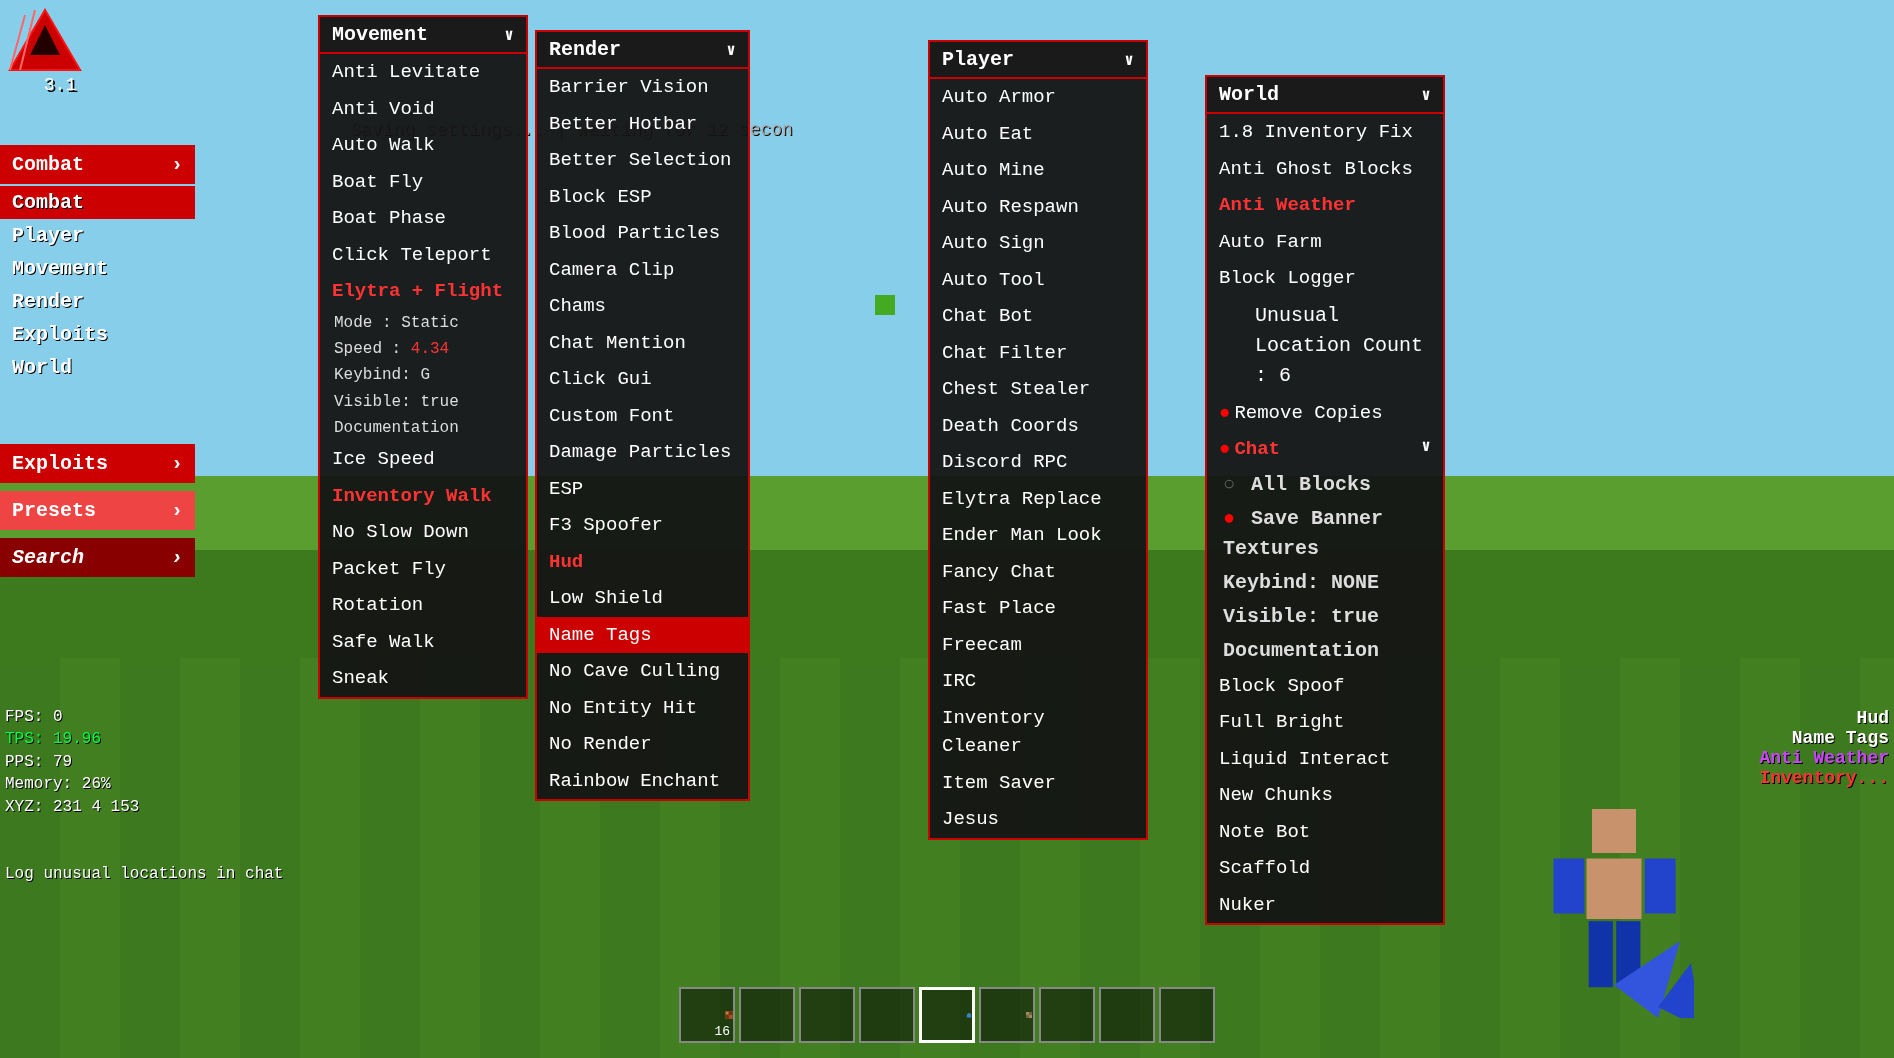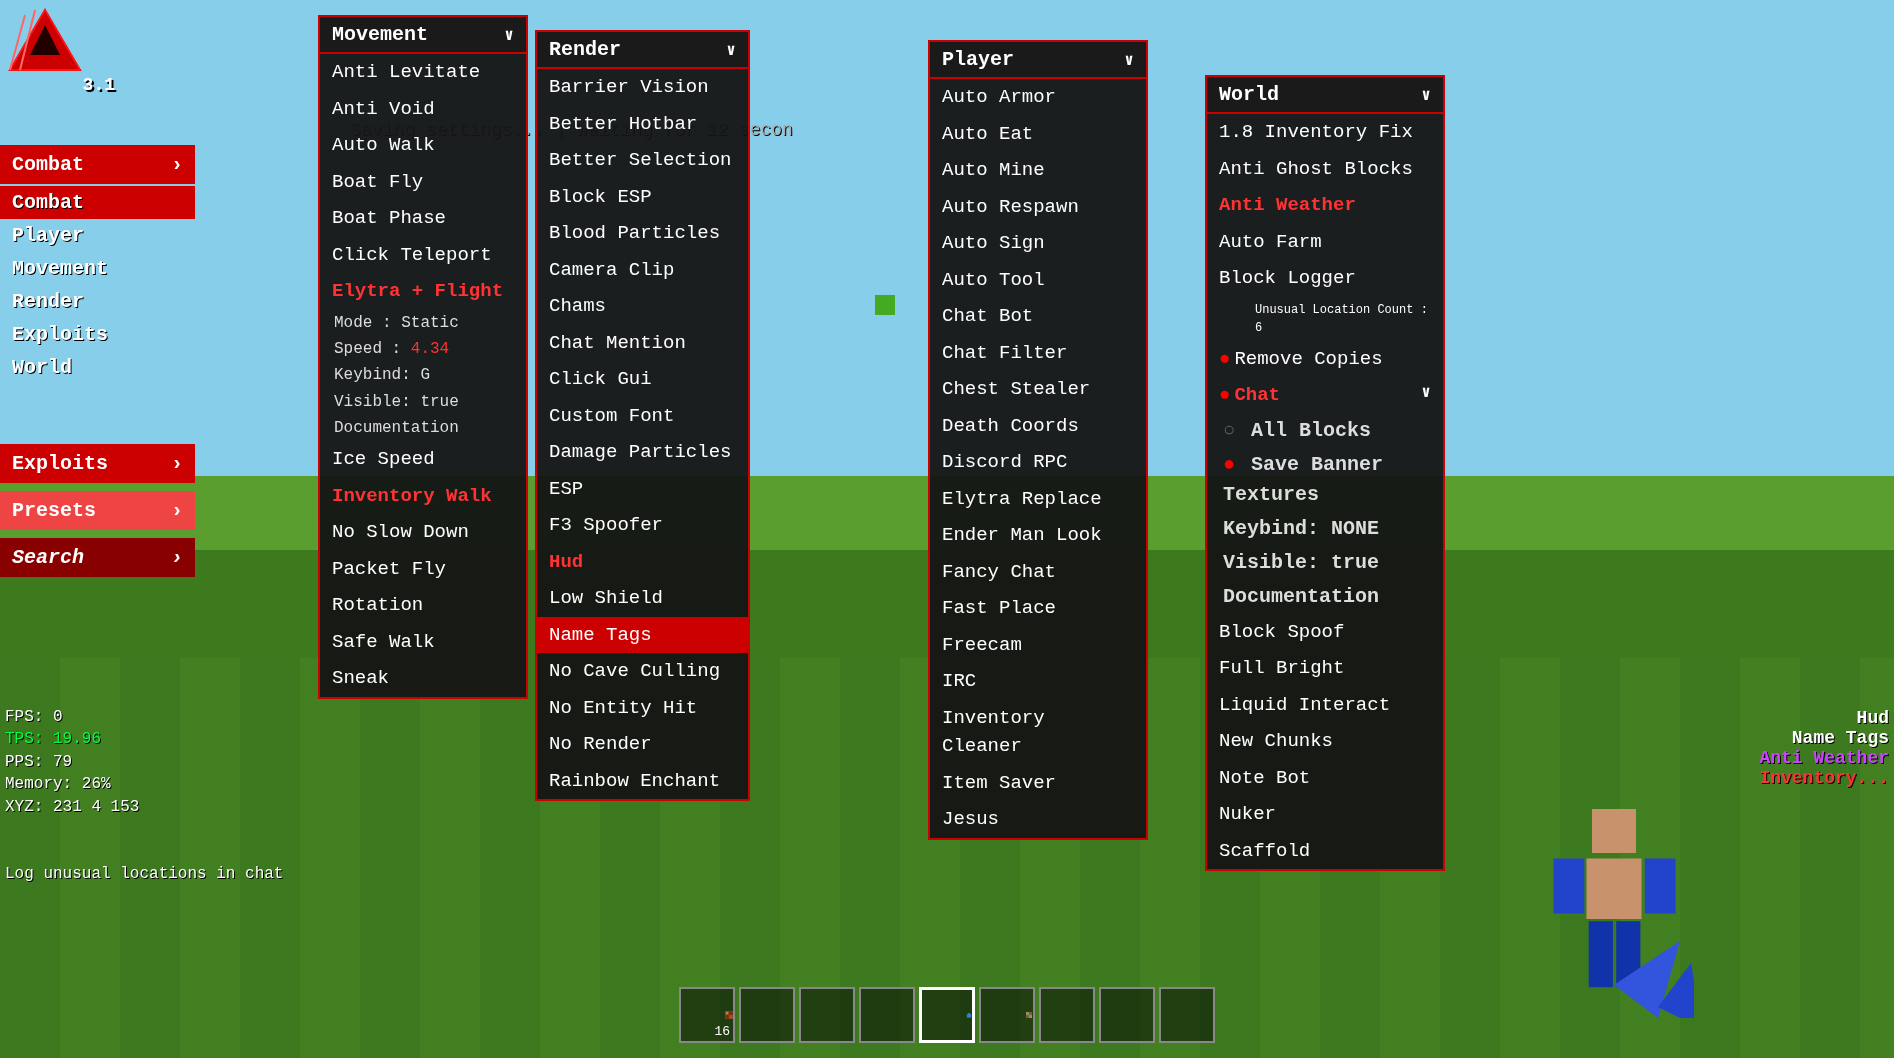--- a/index.html
+++ b/index.html
@@ -41,22 +41,22 @@
       top: 5px; left: 5px;
       width: 110px;
     }
     .logo-triangle {
       width: 80px;
       height: 70px;
     }
     .version-text {
       color: white;
       font-size: 18px;
-      font-weight: bold;
-      text-align: right;
+      font-weight: normal;
+      text-align: center;
       margin-top: -5px;
       text-shadow: 2px 2px #000;
     }
 
     
     .sidebar {
       position: absolute;
       top: 145px;
       left: 0;
       width: 195px;
@@ -429,21 +429,21 @@
   <div class="panel-header">
     <span>World</span>
     <span class="arrow">∨</span>
   </div>
   <div class="panel-item">1.8 Inventory Fix</div>
   <div class="panel-item">Anti Ghost Blocks</div>
   <div class="panel-item active-red">Anti Weather</div>
   <div class="panel-item">Auto Farm</div>
   <div class="panel-item">Block Logger</div>
 
-  <div class="panel-item" style="font-size:12px;padding-left:48px;">Unusual Location Count : 6</div>
+  <div class="panel-item" style="font-size:20px;padding-left:48px;">Unusual Location Count : 6</div>
 
   <div class="panel-item">
     <span class="red-circle">●</span><span>Remove Copies</span>
   </div>
 
   <div class="panel-item active-red" style="display:flex;justify-content:space-between;">
     <span style="display:flex;align-items:center;">
       <span class="red-circle">●</span>
       <span>Chat</span>
     </span>
@@ -460,22 +460,22 @@
   </div>
   <div class="world-sub">Keybind: NONE</div>
   <div class="world-sub">Visible: true</div>
   <div class="world-sub">Documentation</div>
 
   <div class="panel-item">Block Spoof</div>
   <div class="panel-item">Full Bright</div>
   <div class="panel-item">Liquid Interact</div>
   <div class="panel-item">New Chunks</div>
   <div class="panel-item">Note Bot</div>
+  <div class="panel-item">Scaffold</div>
   <div class="panel-item">Nuker</div>
-  <div class="panel-item">Scaffold</div>
 </div>
 
 <div class="stats" style="z-index:10;">
   <div class="stat-line">FPS: 0</div>
   <div class="stat-line green">TPS: 19.96</div>
   <div class="stat-line">PPS: 79</div>
   <div class="stat-line">Memory: 26%</div>
   <div class="stat-line">XYZ: 231 4 153</div>
 </div>
 

